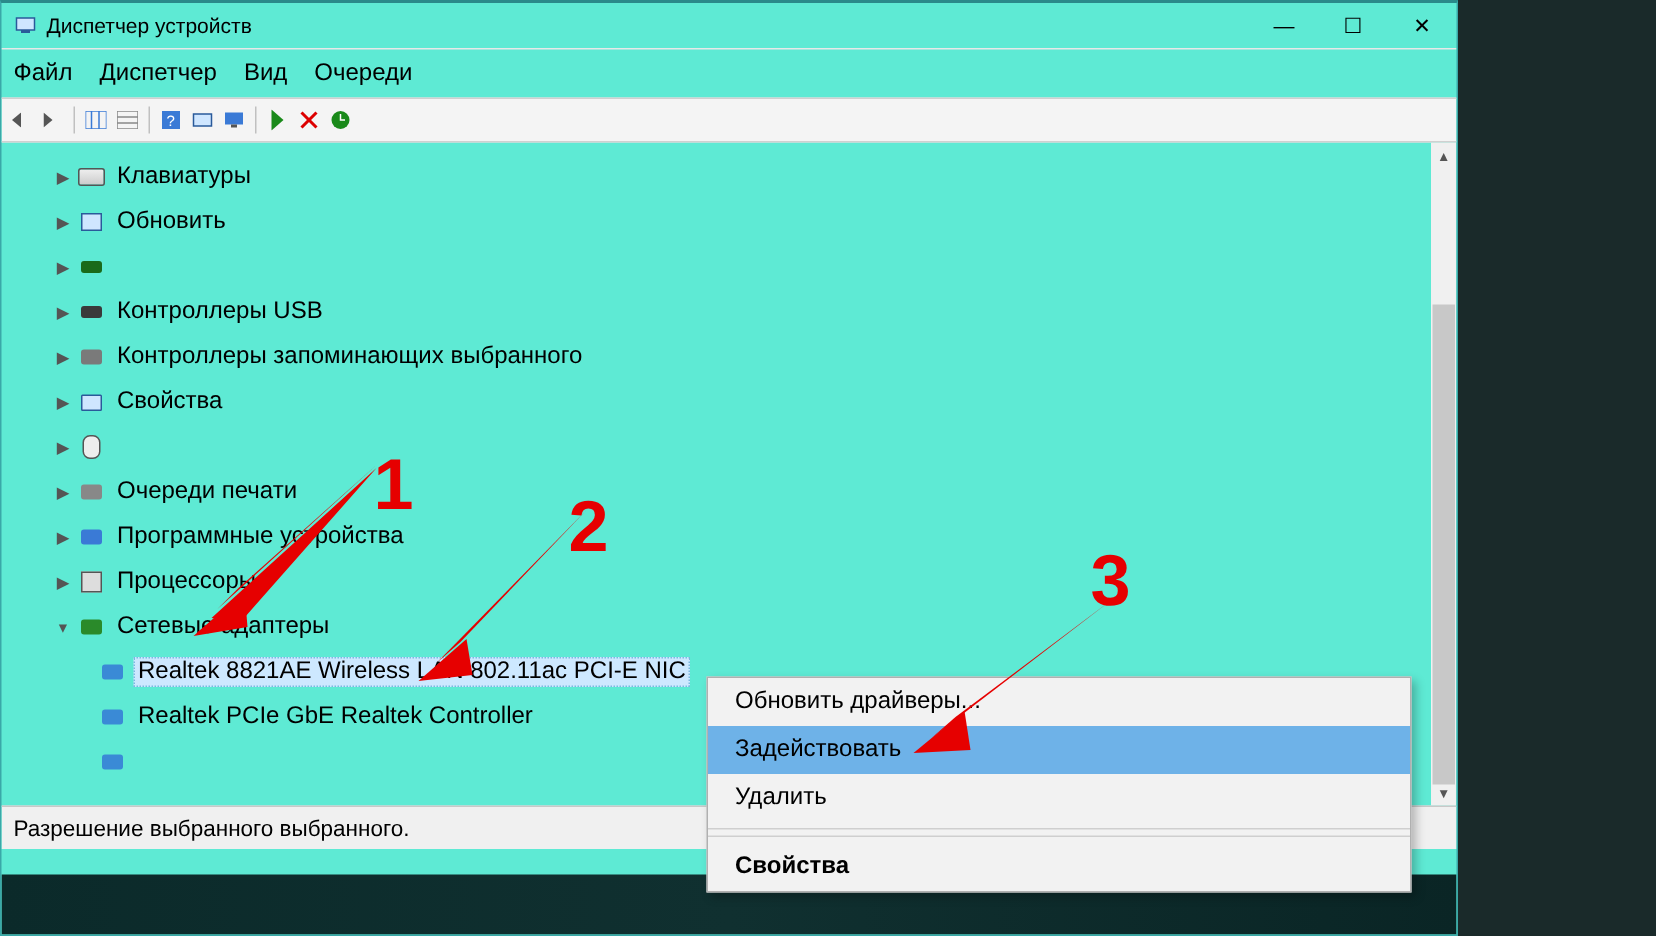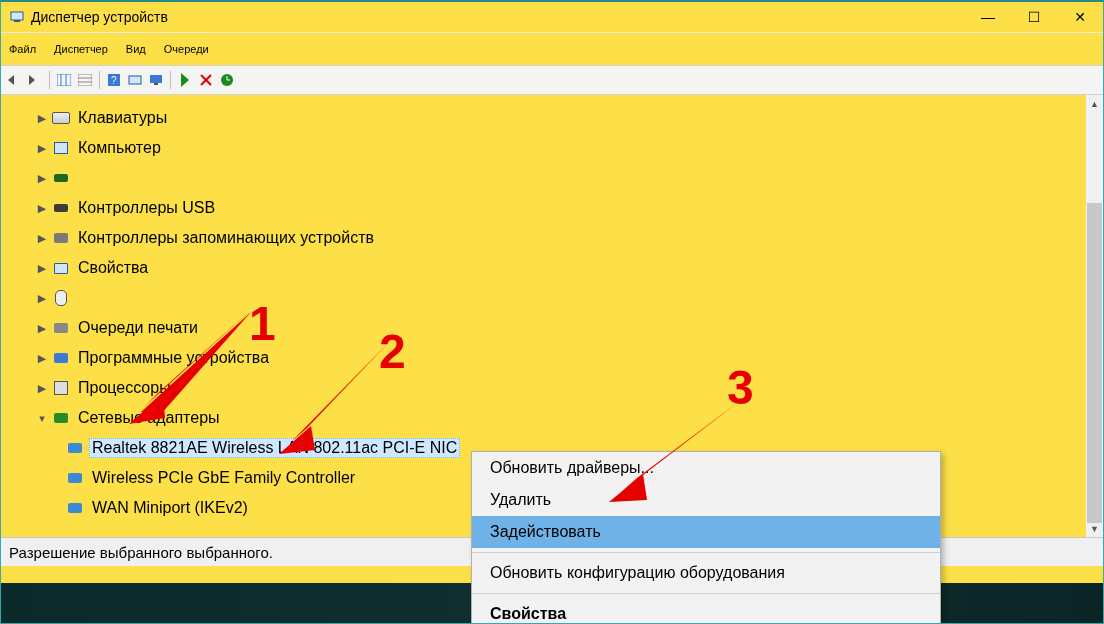--- a/index.html
+++ b/index.html
@@ -1,23 +1,23 @@
 <!DOCTYPE html>
 <html><head>
 <meta charset="utf-8">
 <style>
   html,body{margin:0;padding:0;font-family:"Segoe UI",Arial,sans-serif;font-size:15px;color:#000;background:#1a2a2a;}
-  .window{width:1104px;height:624px;background:#fde047;position:relative;overflow:hidden;box-sizing:border-box;border:1px solid #3aa8a8;border-top:2px solid #2a8a8a;}
+  .window{width:972px;height:624px;background:#5eead4;position:relative;overflow:hidden;box-sizing:border-box;border:1px solid #3aa8a8;border-top:2px solid #2a8a8a;}
   .titlebar{height:30px;display:flex;align-items:center;padding:0 0 0 8px;position:relative;}
   .titlebar .ticon{width:16px;height:16px;margin-right:6px;display:flex;align-items:center;justify-content:center;}
   .titlebar .title{font-size:14px;}
   .win-controls{position:absolute;right:0;top:0;display:flex;}
   .win-controls div{width:46px;height:30px;display:flex;align-items:center;justify-content:center;font-size:14px;}
   .menubar{height:24px;display:flex;align-items:center;padding:4px 8px;gap:18px;border-top:1px solid #e8e8e8;}
-  .menubar span{font-size:11px;}
+  .menubar span{font-size:16px;}
   .toolbar{height:24px;border-top:1px solid #d0d0d0;border-bottom:1px solid #d0d0d0;background:#f4f4f4;display:flex;align-items:center;padding:2px 4px;gap:3px;}
   .toolbar .tb{width:18px;height:18px;display:flex;align-items:center;justify-content:center;font-size:12px;}
   .toolbar .sep{width:1px;height:18px;background:#c0c0c0;margin:0 2px;}
   .content{position:relative;height:442px;overflow:hidden;}
   .tree{padding:8px 0 8px 10px;font-size:16px;}
   .node{display:flex;align-items:center;height:30px;white-space:nowrap;}
   .expander{width:18px;text-align:center;color:#555;font-size:11px;user-select:none;}
   .dicon{width:20px;height:18px;display:flex;align-items:center;justify-content:center;margin-right:4px;}
   .indent1{padding-left:22px;}
   .indent2{padding-left:54px;}
@@ -154,21 +154,21 @@
             <span class="ic ic-kb"></span>
           </span>
         <span class="label">Клавиатуры</span>
       </div>
 
       <div class="node indent1">
         <span class="expander">▶</span>
         <span class="dicon">
             <span class="ic ic-pc"></span>
           </span>
-        <span class="label">Компьютер</span>
+        <span class="label">Обновить</span>
       </div>
 
       <div class="node indent1">
         <span class="expander">▶</span>
         <span class="dicon">
             <span class="ic ic-ctrl"></span>
           </span>
       </div>
 
       <div class="node indent1">
@@ -177,21 +177,21 @@
             <span class="ic ic-usb"></span>
           </span>
         <span class="label">Контроллеры USB</span>
       </div>
 
       <div class="node indent1">
         <span class="expander">▶</span>
         <span class="dicon">
             <span class="ic ic-stor"></span>
           </span>
-        <span class="label">Контроллеры запоминающих устройств</span>
+        <span class="label">Контроллеры запоминающих выбранного</span>
       </div>
 
       <div class="node indent1">
         <span class="expander">▶</span>
         <span class="dicon">
             <span class="ic ic-mon"></span>
           </span>
         <span class="label">Свойства</span>
       </div>
 
@@ -238,51 +238,49 @@
         <span class="dicon">
             <span class="ic ic-nic"></span>
           </span>
         <span class="label">Realtek 8821AE Wireless LAN 802.11ac PCI-E NIC</span>
       </div>
 
       <div class="node indent2">
         <span class="dicon">
             <span class="ic ic-nic"></span>
           </span>
-        <span class="label">Wireless PCIe GbE Family Controller</span>
+        <span class="label">Realtek PCIe GbE Realtek Controller</span>
       </div>
 
       <div class="node indent2">
         <span class="dicon">
             <span class="ic ic-nic"></span>
           </span>
-        <span class="label">WAN Miniport (IKEv2)</span>
       </div>
 
     </div>
 
     <div class="scrollbar">
       <div class="up">▲</div>
       <div class="thumb"></div>
       <div class="down" style="position:absolute;bottom:0;width:100%;">▼</div>
     </div>
   </div>
 
   <div class="statusbar">
     <span>Разрешение выбранного выбранного.</span>
   </div>
 
   <div class="bottomstrip"></div>
 
   <div class="ctxmenu">
     <div class="item">Обновить драйверы...</div>
+    <div class="item highlight">Задействовать</div>
     <div class="item">Удалить</div>
-    <div class="item highlight">Задействовать</div>
     <div class="msep"></div>
-    <div class="item">Обновить конфигурацию оборудования</div>
     <div class="msep"></div>
     <div class="item bold">Свойства</div>
   </div>
 
   <svg class="arrow anno" style="left:100px;top:300px;" width="170" height="140">
     <path d="M150 10 L40 110 L55 95 L40 110 L60 112 Z"></path>
     <path d="M150 10 L48 104 L60 94 L150 10 Z"></path>
     <path d="M30 120 L60 96 L62 114 Z"></path>
     <path d="M150 10 Q100 60 55 102 L65 92 L150 10 Z"></path>
 

